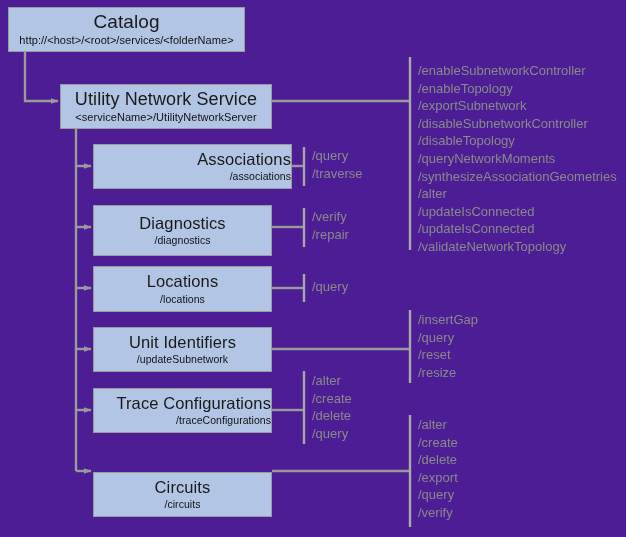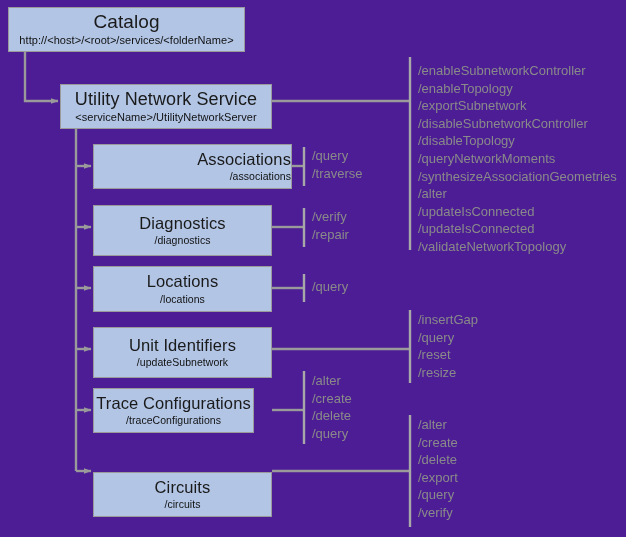--- a/index.html
+++ b/index.html
@@ -122,26 +122,26 @@
   <div class="node child" style="left:93px; top:205px; width:179px; height:51px;">
     <div class="title">Diagnostics</div>
     <div class="sub">/diagnostics</div>
   </div>
 
   <div class="node child" style="left:93px; top:266px; width:179px; height:46px;">
     <div class="title">Locations</div>
     <div class="sub">/locations</div>
   </div>
 
-  <div class="node child" style="left:93px; top:327px; width:179px; height:51px;">
+  <div class="node child" style="left:93px; top:327px; width:179px; height:45px;">
     <div class="title">Unit Identifiers</div>
     <div class="sub">/updateSubnetwork</div>
   </div>
 
-  <div class="node child" style="left:93px; top:388px; width:161px; height:45px;">
+  <div class="node child" style="left:93px; top:388px; width:179px; height:45px;align-items:flex-end;">
     <div class="title">Trace Configurations</div>
     <div class="sub">/traceConfigurations</div>
   </div>
 
   <div class="node child" style="left:93px; top:472px; width:179px; height:45px;">
     <div class="title">Circuits</div>
     <div class="sub">/circuits</div>
   </div>
 
   <div class="oplist" style="left:418px; top:62px;">

